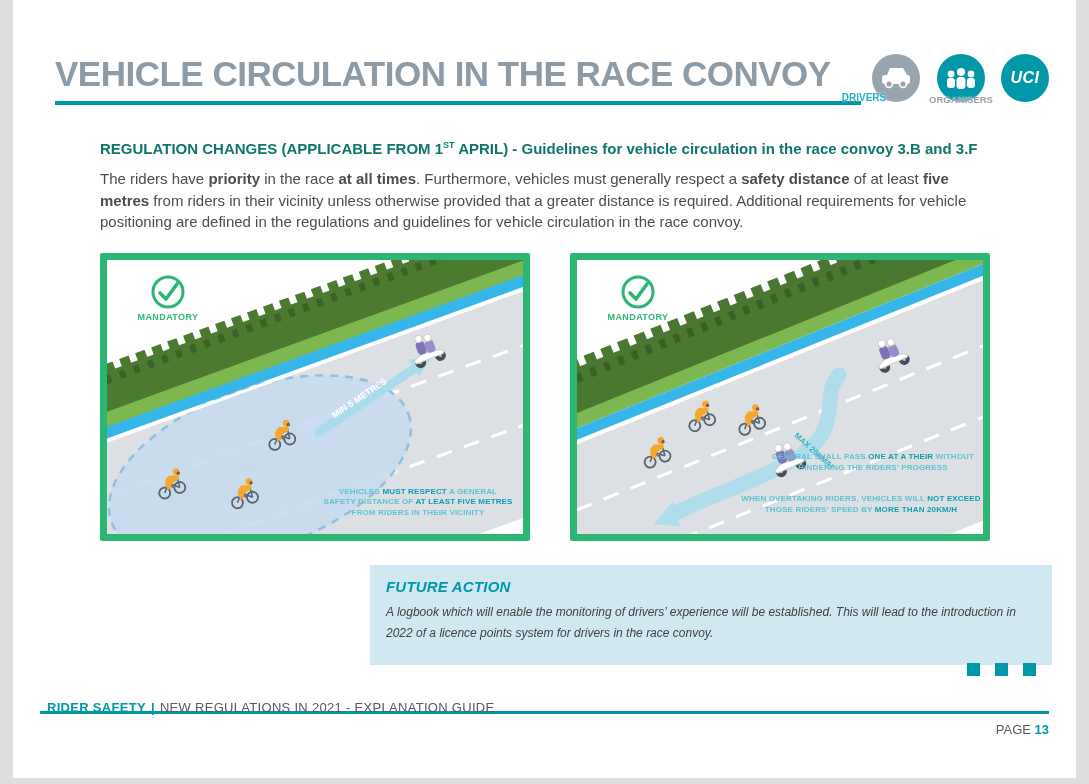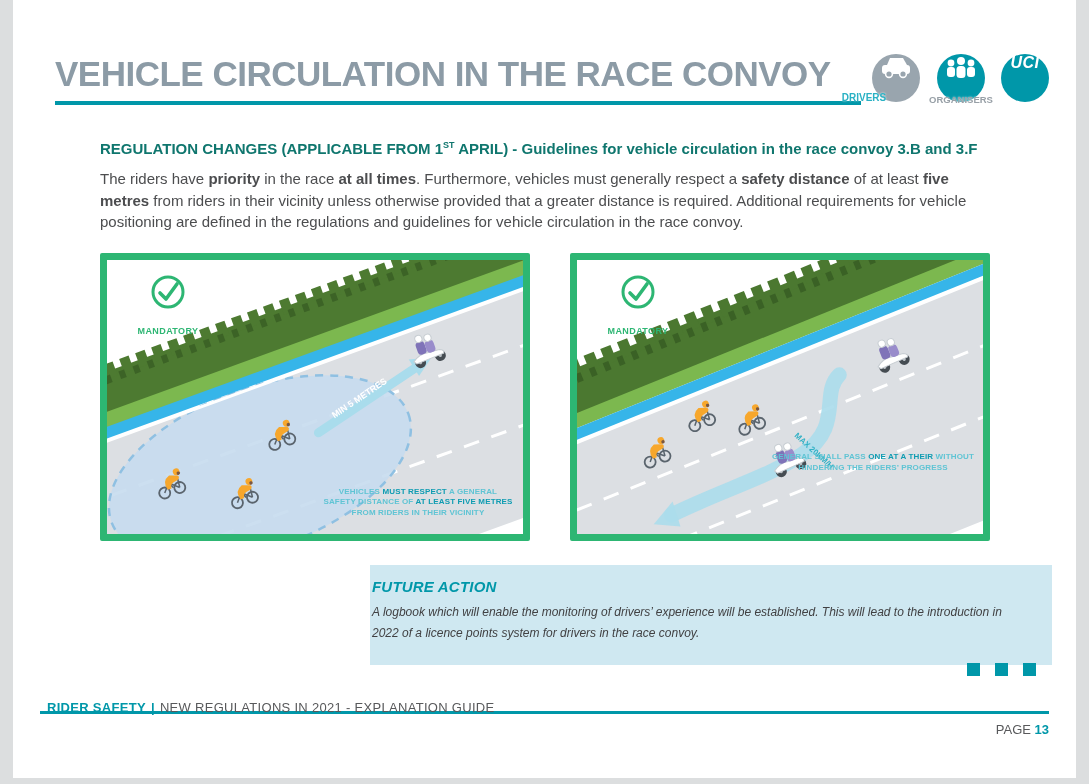--- a/index.html
+++ b/index.html
@@ -5,49 +5,49 @@
   *{margin:0;padding:0;box-sizing:border-box}
   html,body{width:1089px;height:784px}
   body{position:relative;background:#ffffff;font-family:"Liberation Sans",sans-serif;overflow:hidden}
   .strip{position:absolute;top:0;bottom:0;width:13px;background:#dcdedf}
   .strip.left{left:0}.strip.right{right:0}
   .strip-bottom{position:absolute;left:13px;right:13px;bottom:0;height:6px;background:#dcdedf}
 
   .title{position:absolute;left:55px;top:54px;font-size:35px;font-weight:bold;color:#8c9ba6;letter-spacing:-0.5px;white-space:nowrap}
   .rule{position:absolute;left:55px;top:101px;width:806px;height:4px;background:#0097a9}
 
-  .badge-circle{position:absolute;width:48px;height:48px;border-radius:50%;display:flex;align-items:flex-start;justify-content:center}
+  .badge-circle{position:absolute;width:48px;height:48px;border-radius:50%;display:flex;align-items:center;justify-content:center}
   .badge-drivers{left:872px;top:54px;background:#99a5ae}
   .badge-org{left:937px;top:54px;background:#0097a9}
   .badge-uci{left:1001px;top:54px;background:#0097a9;color:#fff;font-weight:bold;font-style:italic;font-size:16px;letter-spacing:.5px}
   .badge-label{position:absolute;font-weight:bold;text-align:center;text-shadow:0 0 2px #fff}
   .lbl-drivers{left:828px;top:92px;width:72px;color:#29b1c4;font-size:10px}
   .lbl-org{left:921px;top:94px;width:80px;color:#98a0a7;font-size:9.5px}
 
   .section-heading{position:absolute;left:100px;top:140px;width:905px;font-size:15px;font-weight:bold;color:#0f766e}
   .section-heading sup{font-size:9px}
   .intro{position:absolute;left:100px;top:168px;width:893px;font-size:15px;line-height:21.5px;color:#4c4d4f}
   .b{font-weight:bold}
 
   .panel{position:absolute;top:253px;height:288px;border:7px solid #2db673;background:#fff;border-radius:2px}
   .p1{left:100px;width:430px}
   .p2{left:570px;width:420px}
   .scene{position:absolute;left:0;top:0;display:block}
 
   .mandatory{position:absolute;left:16px;top:13px;width:90px;text-align:center}
   .mandatory svg{display:block;margin:0 auto}
-  .mlabel{margin-top:15px;font-size:9px;font-weight:bold;color:#2db673;letter-spacing:.4px}
+  .mlabel{margin-top:1px;font-size:9px;font-weight:bold;color:#2db673;letter-spacing:.4px}
 
   .caption{position:absolute;text-align:center;font-size:8px;line-height:10.5px;color:#5fc4d4;font-weight:bold;letter-spacing:.15px}
   .caption .b{color:#0f9cb2}
   .cap1{right:10px;bottom:16px;width:190px}
   .capA{right:6px;top:192px;width:208px}
   .capB{right:2px;top:234px;width:240px}
 
-  .future{position:absolute;left:370px;top:565px;width:682px;height:100px;background:#cfe8f1;padding:13px 2px}
+  .future{position:absolute;left:370px;top:565px;width:682px;height:100px;background:#cfe8f1;padding:13px 16px}
   .future h3{font-size:15px;font-style:italic;color:#0097a9;margin-bottom:7px;letter-spacing:.2px}
   .future p{font-size:12px;font-style:italic;color:#414143;line-height:21px;max-width:655px}
   .sq{position:absolute;width:13px;height:13px;background:#0097a9;top:663px}
   .sq1{left:967px}.sq2{left:995px}.sq3{left:1023px}
 
   .footer-line{position:absolute;left:40px;top:711px;width:1009px;height:3px;background:#0097a9}
   .footer{position:absolute;left:47px;top:700px;font-size:13px;color:#58595b;letter-spacing:.3px}
   .footer .brand{color:#0097a9;font-weight:bold}
   .footer .sep{color:#0097a9;font-weight:bold;margin:0 5px}
   .page-num{position:absolute;right:40px;top:722px;font-size:13px;color:#58595b}
@@ -193,20 +193,21 @@
     </g>
   </svg>
   <div class="mandatory">
     <svg width="38" height="38" viewBox="0 0 38 38">
       <circle cx="19" cy="19" r="15" fill="#fff" stroke="#2db673" stroke-width="3"></circle>
       <path d="M11,20 L17,26 L28,11" fill="none" stroke="#2db673" stroke-width="3.6" stroke-linecap="round" stroke-linejoin="round"></path>
     </svg>
     <div class="mlabel">MANDATORY</div>
   </div>
   <div class="caption capA"><span>GENERAL SHALL PASS </span><span class="b">ONE AT A THEIR</span><span> WITHOUT HINDERING THE RIDERS’ PROGRESS</span></div>
+  <div class="caption capB"><span>WHEN OVERTAKING RIDERS, VEHICLES WILL </span><span class="b">NOT EXCEED</span><span> THOSE RIDERS’ SPEED BY </span><span class="b">MORE THAN 20KM/H</span></div>
 </section>
 
 <aside class="future">
   <h3>FUTURE ACTION</h3>
   <p>A logbook which will enable the monitoring of drivers’ experience will be established. This will lead to the introduction in 2022 of a licence points system for drivers in the race convoy.</p>
 </aside>
 <div class="sq sq1"></div>
 <div class="sq sq2"></div>
 <div class="sq sq3"></div>
 

